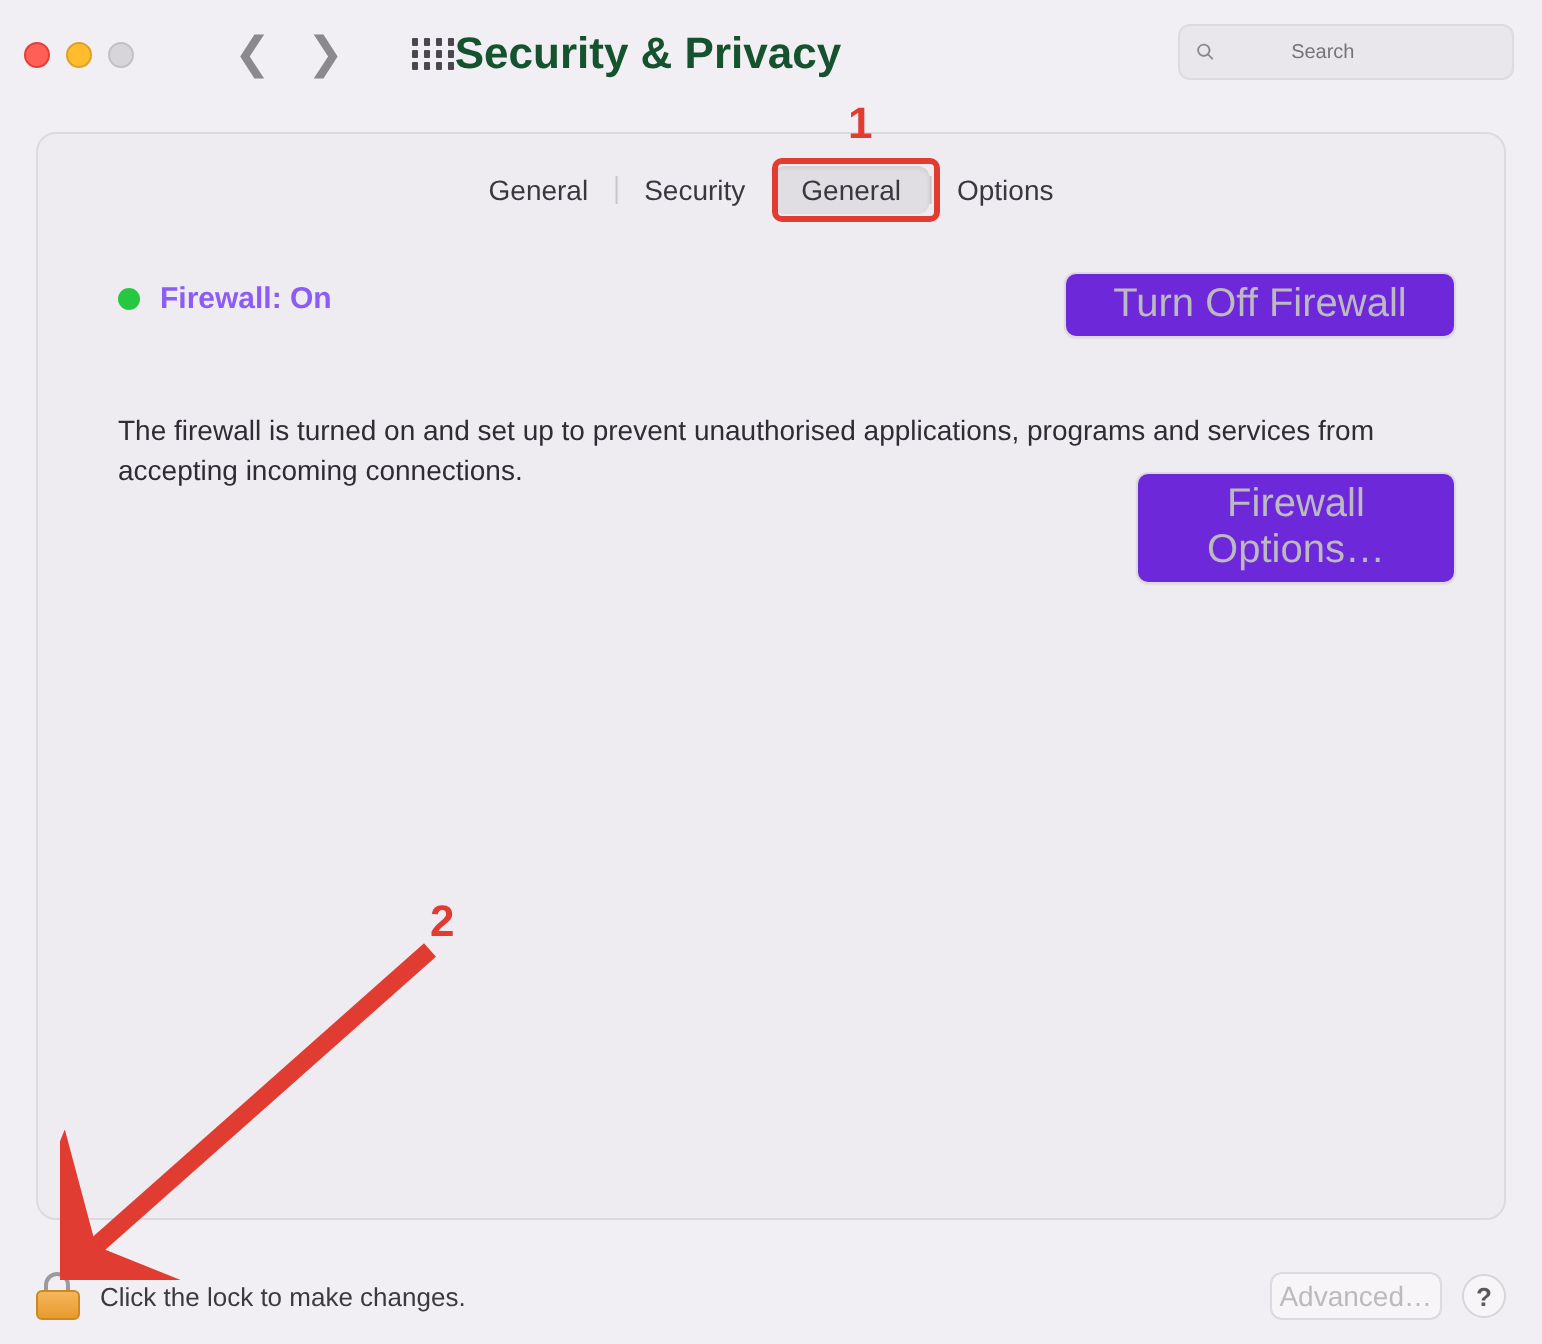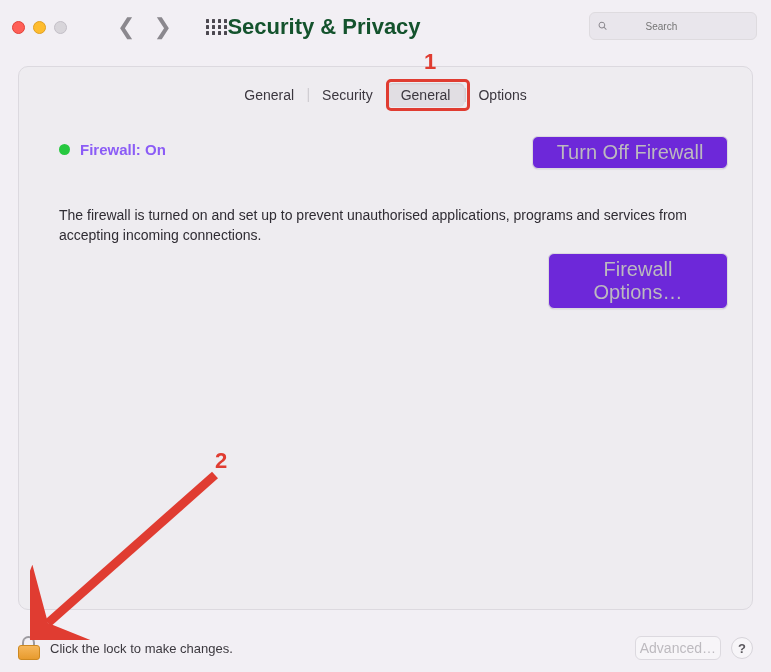--- a/index.html
+++ b/index.html
@@ -32,21 +32,21 @@
   .tab + .tab::before { content: ""; position: absolute; left: 0; top: 5px; bottom: 5px; width: 1px; background: #c8c5cb; }
   .tab.selected { background: #e1dee3; border-radius: 6px; box-shadow: inset 0 1px 2px rgba(0,0,0,0.08); }
   .tab-highlight { position: absolute; border: 3px solid #e03c31; border-radius: 5px; pointer-events: none; }
 
   .status-row { position: absolute; left: 40px; top: 74px; display: flex; align-items: center; gap: 10px; }
   .status-dot { width: 11px; height: 11px; border-radius: 50%; background: #27c840; }
   .status-label { font-size: 15px; font-weight: 700; color: #8b5cf6; }
 
   .btn { background: #6d28d9; border: 1px solid #dcd9df; border-radius: 6px; color: #bcb9bf; font-size: 20px; padding: 4px 16px; box-shadow: 0 0.5px 1px rgba(0,0,0,0.06); }
   .btn-turnoff { position: absolute; right: 24px; top: 69px; width: 196px; }
-  .btn-options { position: absolute; right: 24px; top: 186px; width: 180px; }
+  .btn-options { position: absolute; right: 24px; top: 169px; width: 160px; }
 
   .desc { position: absolute; left: 40px; right: 40px; top: 110px; font-size: 14px; line-height: 1.45; color: #2f2c33; margin-top: 28px; }
 
   
   .bottom { position: absolute; left: 0; right: 0; bottom: 0; height: 48px; display: flex; align-items: center; padding: 0 18px; }
   .lock { width: 22px; height: 24px; position: relative; margin-right: 10px; }
   .lock .shackle { position: absolute; top: 0; left: 4px; width: 13px; height: 11px; border: 2px solid #9d9a9f; border-bottom: none; border-radius: 7px 7px 0 0; }
   .lock .body { position: absolute; bottom: 0; left: 0; width: 22px; height: 15px; background: linear-gradient(#f6b65a,#e79b2e); border-radius: 3px; border: 0.5px solid #cd8820; }
   .lock-label { font-size: 13px; color: #3c393f; }
   .btn-adv { margin-left: auto; background: #f7f5f8; border: 1px solid #dcd9df; border-radius: 6px; color: #bdbabf; font-size: 14px; padding: 3px 4px; }

